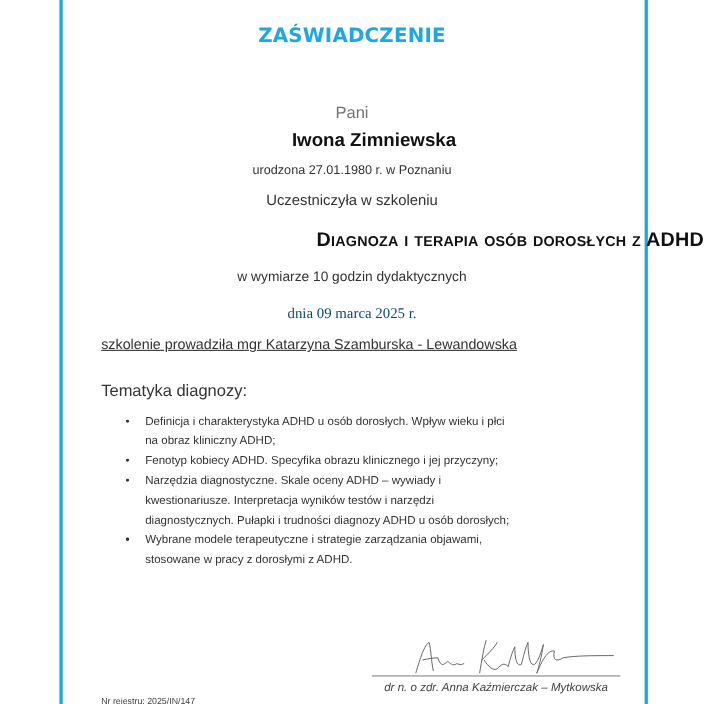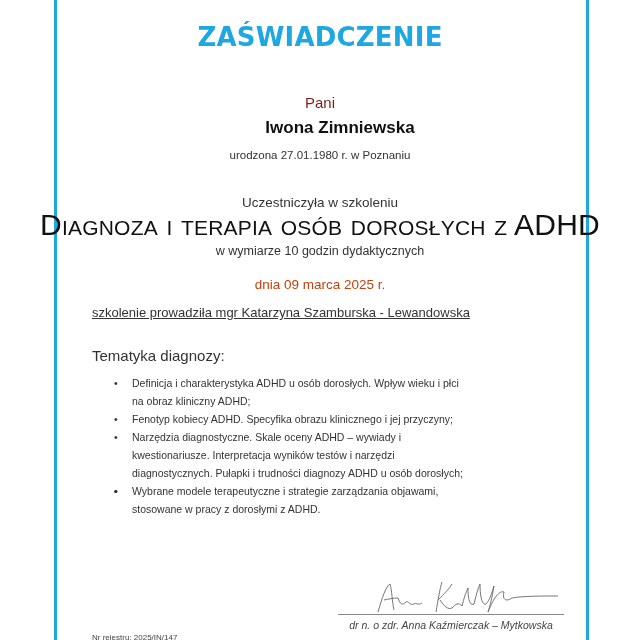--- a/index.html
+++ b/index.html
@@ -1,27 +1,27 @@
 <!DOCTYPE html>
 <html><head>
   <meta charset="utf-8">
   <style>
     html, body { margin:0; padding:0; }
     body { width:640px; height:640px; background:#ffffff; position:relative; overflow:hidden; font-family:"Liberation Sans", sans-serif; color:#333; }
     .border-left { position:absolute; left:54px; top:0; width:3px; height:640px; background:#1ea7e1; }
     .border-right { position:absolute; left:586px; top:0; width:3px; height:640px; background:#1ea7e1; }
-    .title { position:absolute; left:0; width:640px; top:22px; text-align:center; font-family:"DejaVu Sans", sans-serif; font-weight:bold; font-size:26px; color:#1ea7e1; letter-spacing:0.2px; }
+    .title { position:absolute; left:0; width:640px; top:22px; text-align:center; font-family:"DejaVu Sans", sans-serif; font-weight:bold; font-size:18px; color:#1ea7e1; letter-spacing:0.2px; }
     .center { position:absolute; left:0; width:640px; text-align:center; }
-    .salut { top:94px; font-size:15px; color:#7f1d1d; }
+    .salut { top:94px; font-size:15px; color:#737373; }
     .name { top:118px; font-size:17px; font-weight:bold; color:#111;padding-left:20px; }
     .born { top:149px; font-size:11.5px; color:#333; }
-    .participated { top:195px; font-size:13.5px; color:#333; }
-    .course { top:208px; font-size:30px; color:#111; font-variant:small-caps; font-weight:400; letter-spacing:0.2px; }
+    .participated { top:174px; font-size:13.5px; color:#333; }
+    .course { top:208px; font-size:18px; color:#111; font-variant:small-caps; font-weight:700; letter-spacing:0.2px;text-align:right; }
     .hours { top:244px; font-size:12.5px; color:#333; }
-    .date { top:277px; font-size:13.5px; color:#c2410c; }
+    .date { top:277px; font-size:13.5px; color:#0c4a6e;font-family:Liberation Serif, serif; }
     .trainer { position:absolute; left:92px; top:305px; font-size:13px; color:#333;text-decoration:underline; }
     .topics-head { position:absolute; left:92px; top:347px; font-size:15px; color:#333; }
     ul.topics { position:absolute; left:92px; top:374px; width:380px; margin:0; padding:0; list-style:none; font-size:10.5px; color:#333; line-height:18px; }
     ul.topics li { position:relative; padding-left:40px; }
     ul.topics li .bullet { position:absolute; left:22px; top:0; }
     .sig-line { position:absolute; left:338px; top:614px; width:226px; height:1px; background:#888; }
     .signature { position:absolute; left:372px; top:578px; width:190px; height:38px; }
     .sig-name { position:absolute; left:338px; width:226px; top:619px; text-align:center; font-size:10.5px; color:#444;font-style:italic; }
     .sig-sub { position:absolute; left:338px; width:226px; top:634px; text-align:center; font-size:7px; color:#777; }
     .reg { position:absolute; left:92px; top:633px; font-size:8px; color:#444; }

